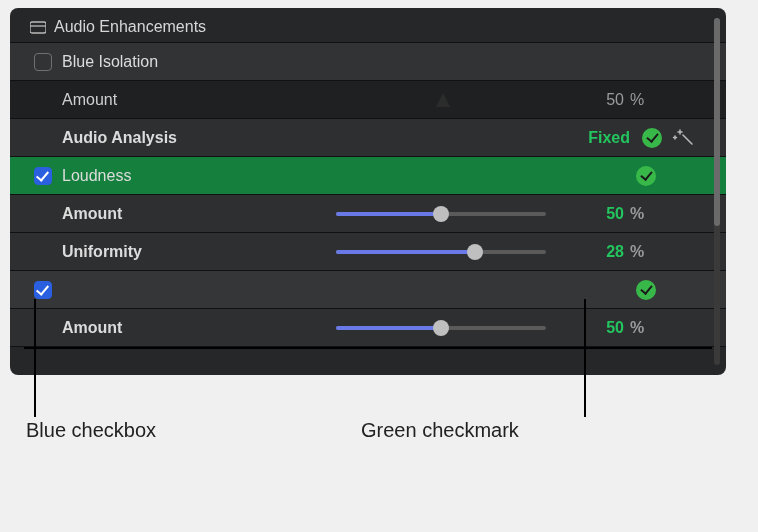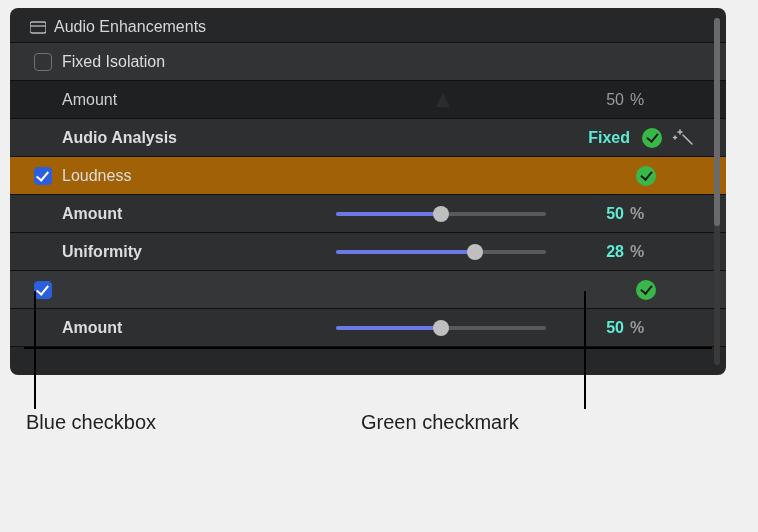--- a/index.html
+++ b/index.html
@@ -12,21 +12,21 @@
     --blue:#3a6df0;
     --blue-track:#6a79e8;
     --green:#2a9b2f;
     --divider:#111;
     --callout:#222;
   }
   *{box-sizing:border-box;font-family:-apple-system,Helvetica,Arial,sans-serif;}
   html,body{margin:0;padding:0;background:#f0f0f0;width:758px;height:532px;}
   .panel{
     position:relative;
-    margin:8px 16px 4px 10px;
+    margin:8px 16px 12px 10px;
     width:716px;
     background:var(--bg);
     border-radius:8px;
     padding:6px 0 16px 0;
     color:var(--text);
     font-size:16px;
   }
   .scrollbar{
     position:absolute;right:6px;top:10px;bottom:10px;width:6px;
     background:#3a3a3a;border-radius:3px;
@@ -47,21 +47,21 @@
     display:flex;align-items:center;
     padding:0 26px 0 24px;
     height:38px;
     border-bottom:1px solid var(--divider);
     background:var(--row-mid);
   }
   .row.darker{background:var(--row-darker);}
   .row.sub{background:#2e2f30;font-weight:bold;}
   .row .label{flex:0 0 auto;}
   .row .spacer{flex:1 1 auto;}
-  .row .value{color:#5eead4;text-align:right;min-width:62px;}
+  .row .value{color:#22c55e;text-align:right;min-width:62px;}
   .row .unit{color:var(--text-dim);margin-left:6px;width:22px;text-align:left;}
   .row .right-gap{width:72px;}
   .checkbox{
     position:relative;
     width:18px;height:18px;border-radius:4px;
     border:1.5px solid #707070;background:transparent;
     margin-right:10px;flex:0 0 auto;
   }
   .checkbox.checked{background:#2a5fe0;border-color:#2a5fe0;}
   .checkbox.checked::after{
@@ -133,21 +133,21 @@
         <rect x="0" y="2" width="16" height="11" rx="2" fill="none" stroke="#bbb" stroke-width="1.3"></rect>
         <line x1="0" y1="6" x2="16" y2="6" stroke="#bbb" stroke-width="1.3"></line>
       </svg>
     </span>
     <span>Audio Enhancements</span>
   </div>
 
 
   <div class="row">
     <span class="checkbox"></span>
-    <span class="label">Fixed Isolation</span>
+    <span class="label">Blue Isolation</span>
     <span class="spacer"></span>
     <span class="right-gap"></span>
   </div>
 
   <div class="row darker">
     <span class="indent"></span>
     <span class="label" style="color:#cfcfcf">Amount</span>
     <span class="spacer"></span>
     <span style="position:relative;width:18px;height:18px;">
       <svg width="18" height="18" viewBox="0 0 18 18">
@@ -173,21 +173,21 @@
             <line x1="6" y1="6" x2="10" y2="6"></line>
           <line x1="3" y1="10" x2="3" y2="13"></line>
             <line x1="1.5" y1="11.5" x2="4.5" y2="11.5"></line>
           <line x1="11" y1="9" x2="20" y2="18"></line>
         </g>
       </svg>
     </span>
     <span style="width:6px"></span>
   </div>
 
-  <div class="row" style="background:#a16207">
+  <div class="row" style="background:#15803d">
     <span class="checkbox checked"></span>
     <span class="label">Loudness</span>
     <span class="spacer"></span>
     <span class="green-check"></span>
     <span style="width:44px"></span>
   </div>
 
   <div class="row sub">
     <span class="indent"></span>
     <span class="label">Amount</span>

